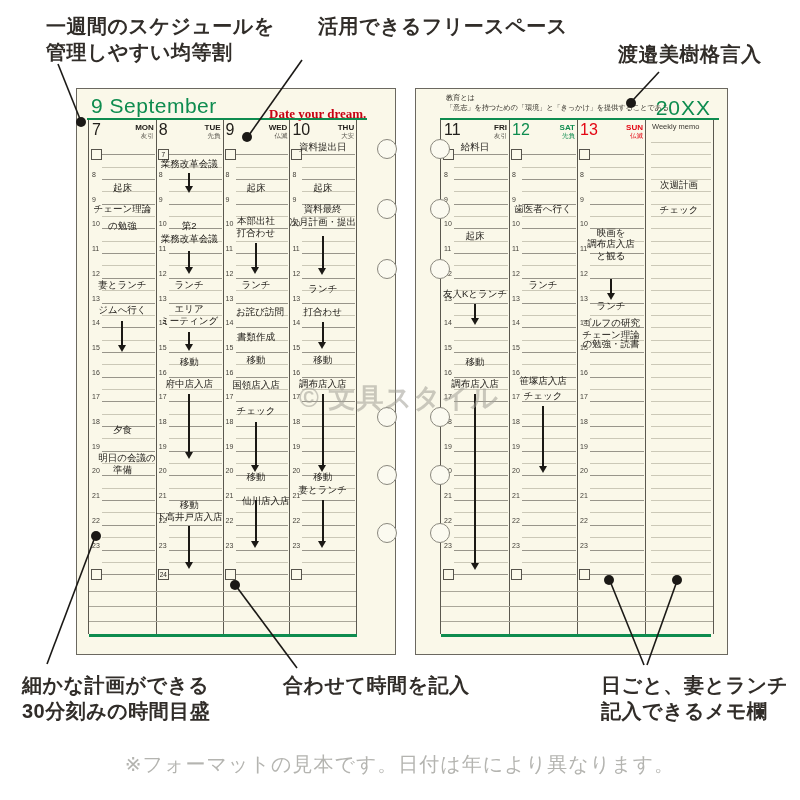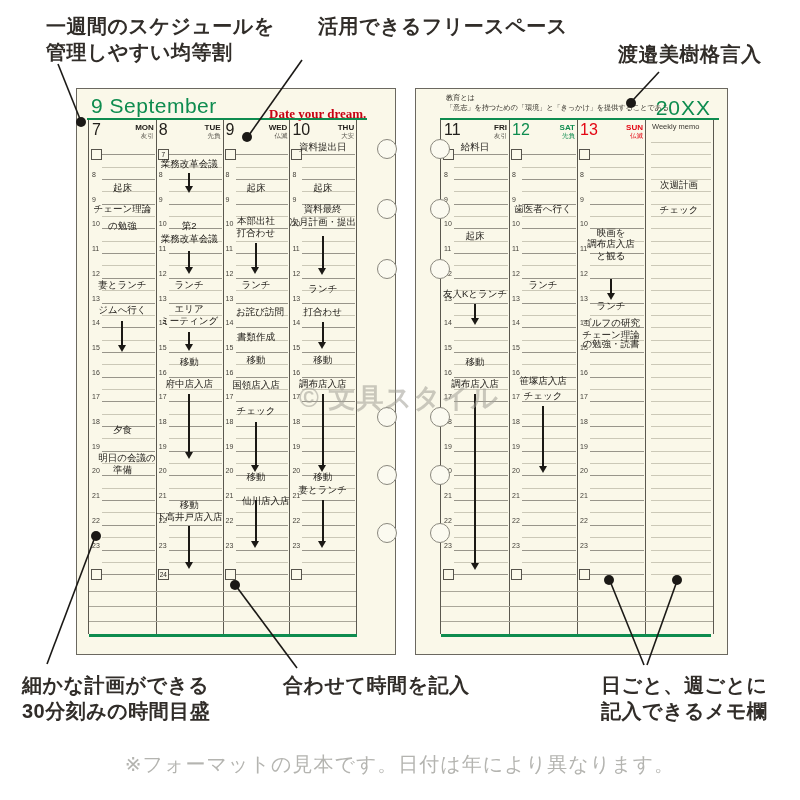--- a/index.html
+++ b/index.html
@@ -685,17 +685,17 @@
   <div>渡邉美樹格言入</div>
 </div>
 <div class="callout" style="left:22px;top:672px">
   <div>細かな計画ができる</div>
   <div>30分刻みの時間目盛</div>
 </div>
 <div class="callout" style="left:283px;top:672px">
   <div>合わせて時間を記入</div>
 </div>
 <div class="callout" style="left:601px;top:672px">
-  <div>日ごと、週ごとに</div>
+  <div>日ごと、妻とランチ</div>
   <div>記入できるメモ欄</div>
 </div>
 
 <div class="note">※フォーマットの見本です。日付は年により異なります。</div>
 
 </body></html>

